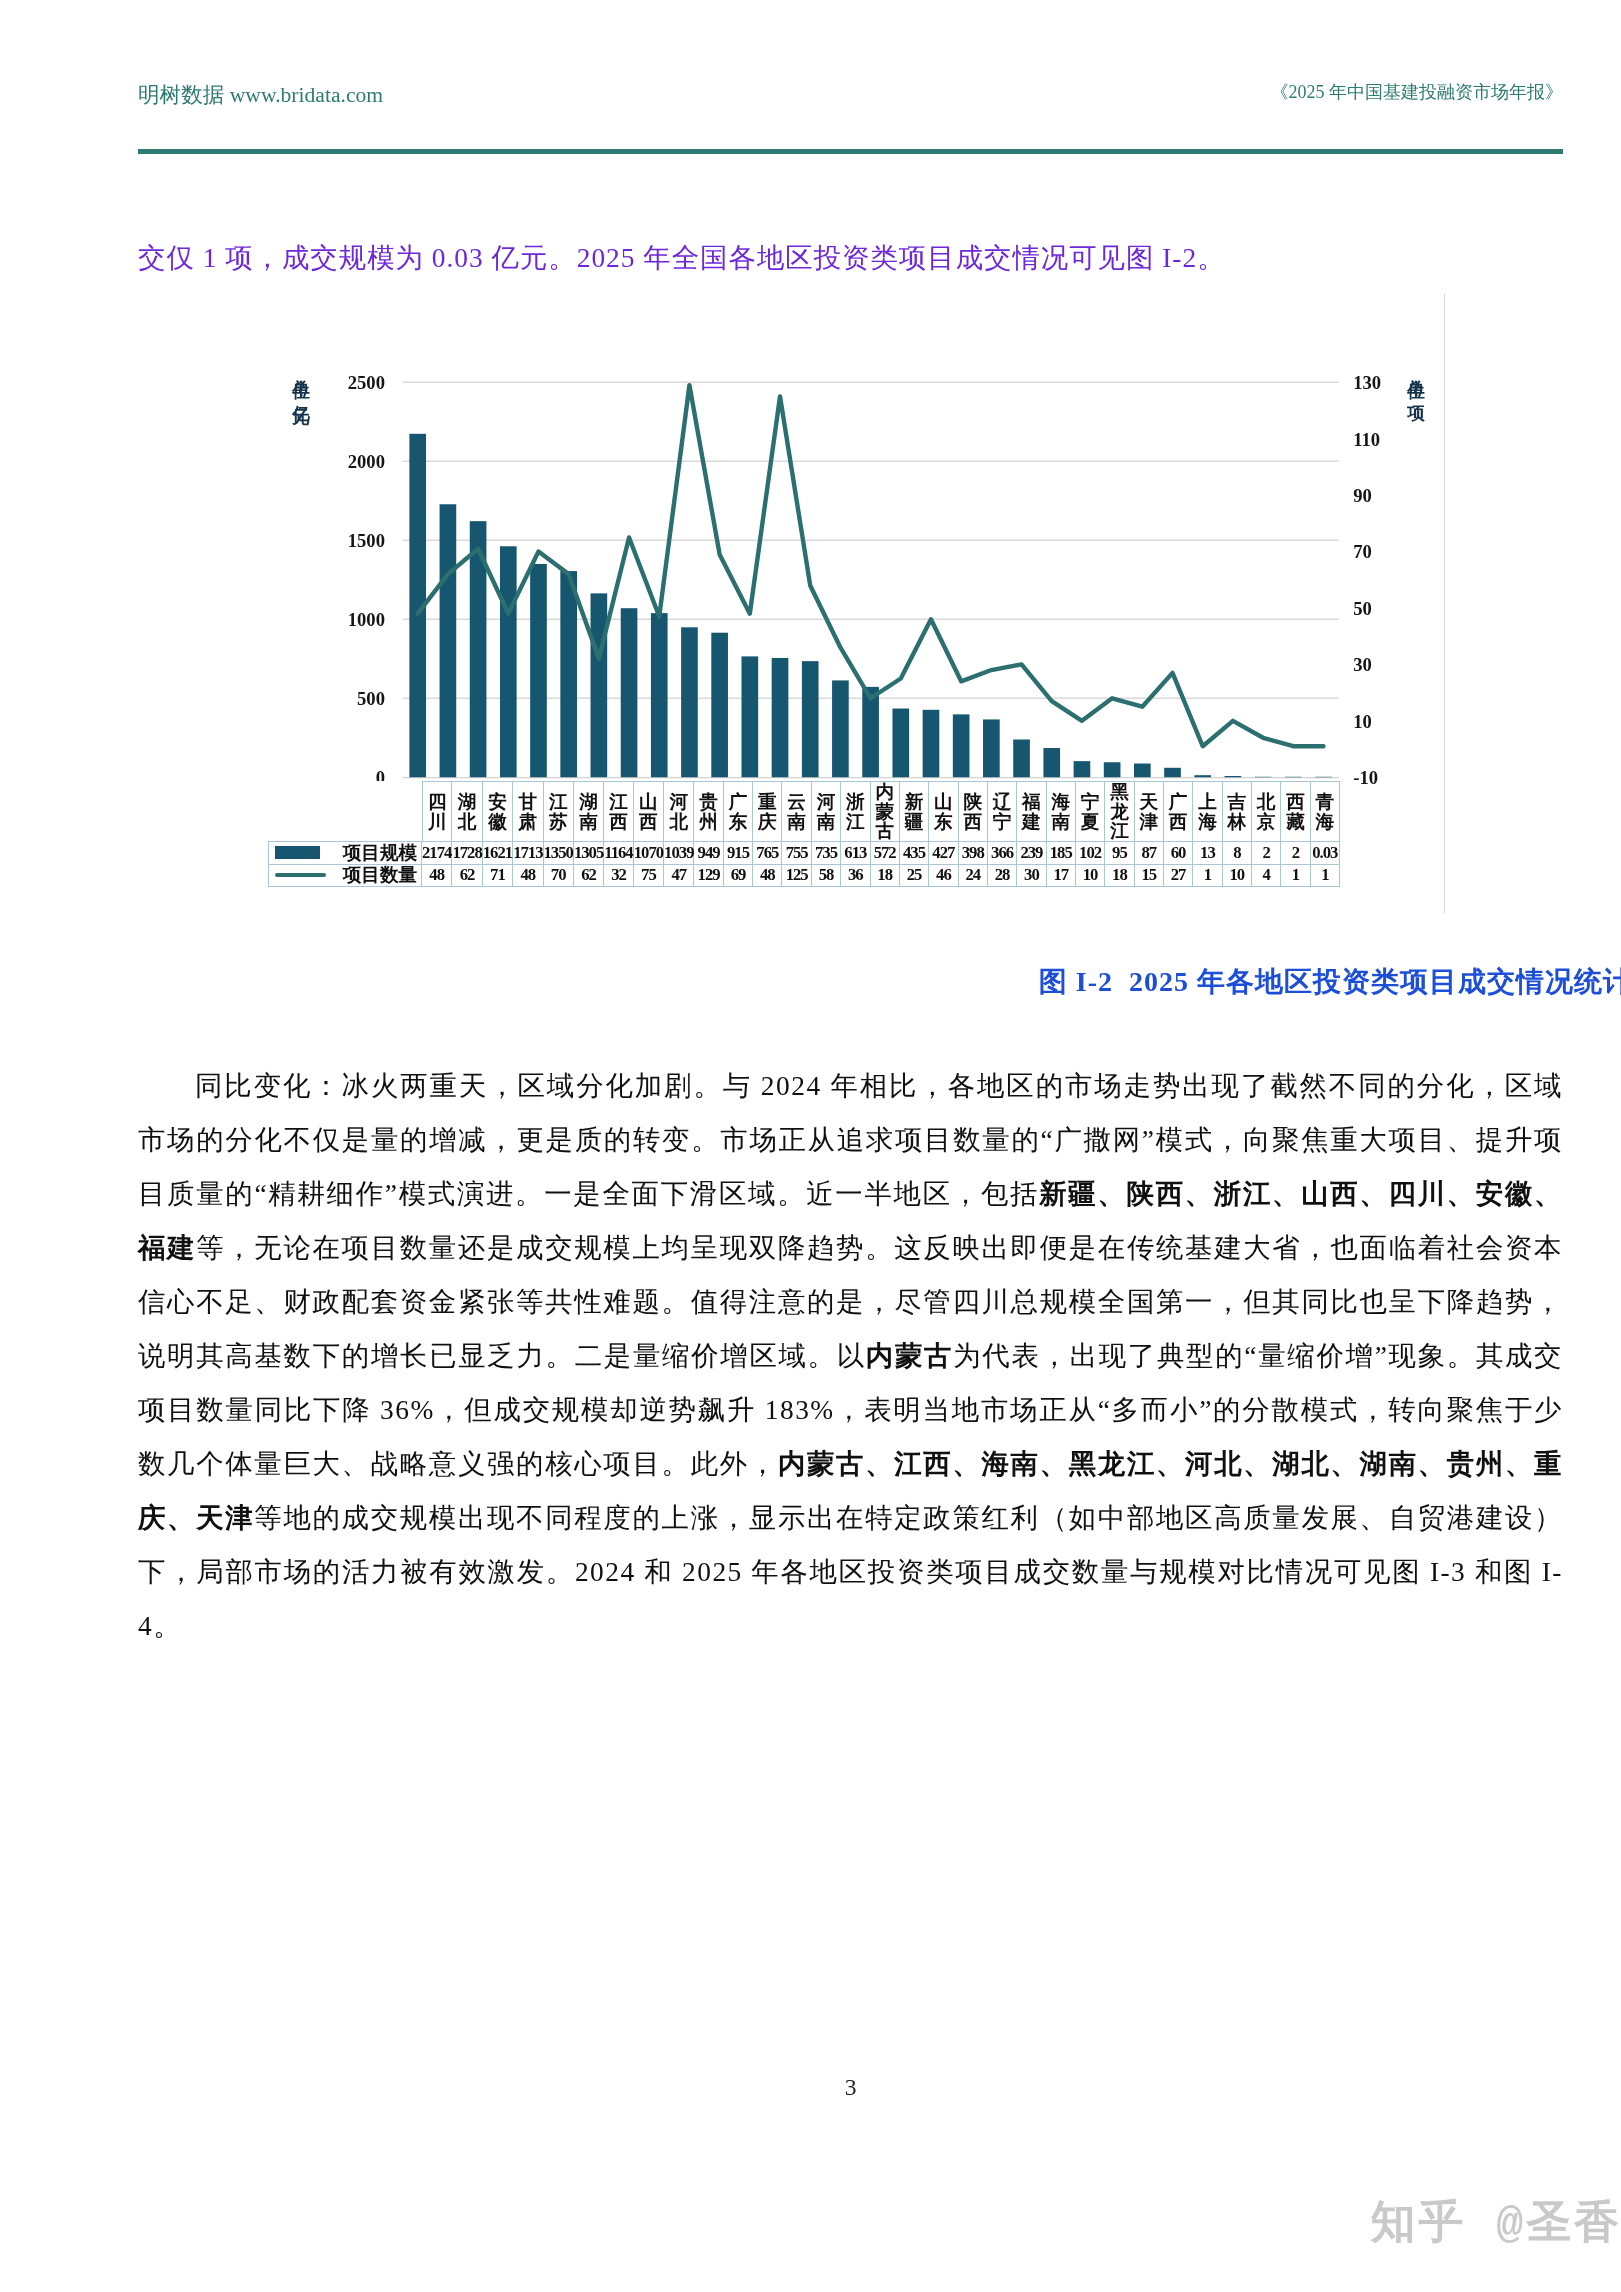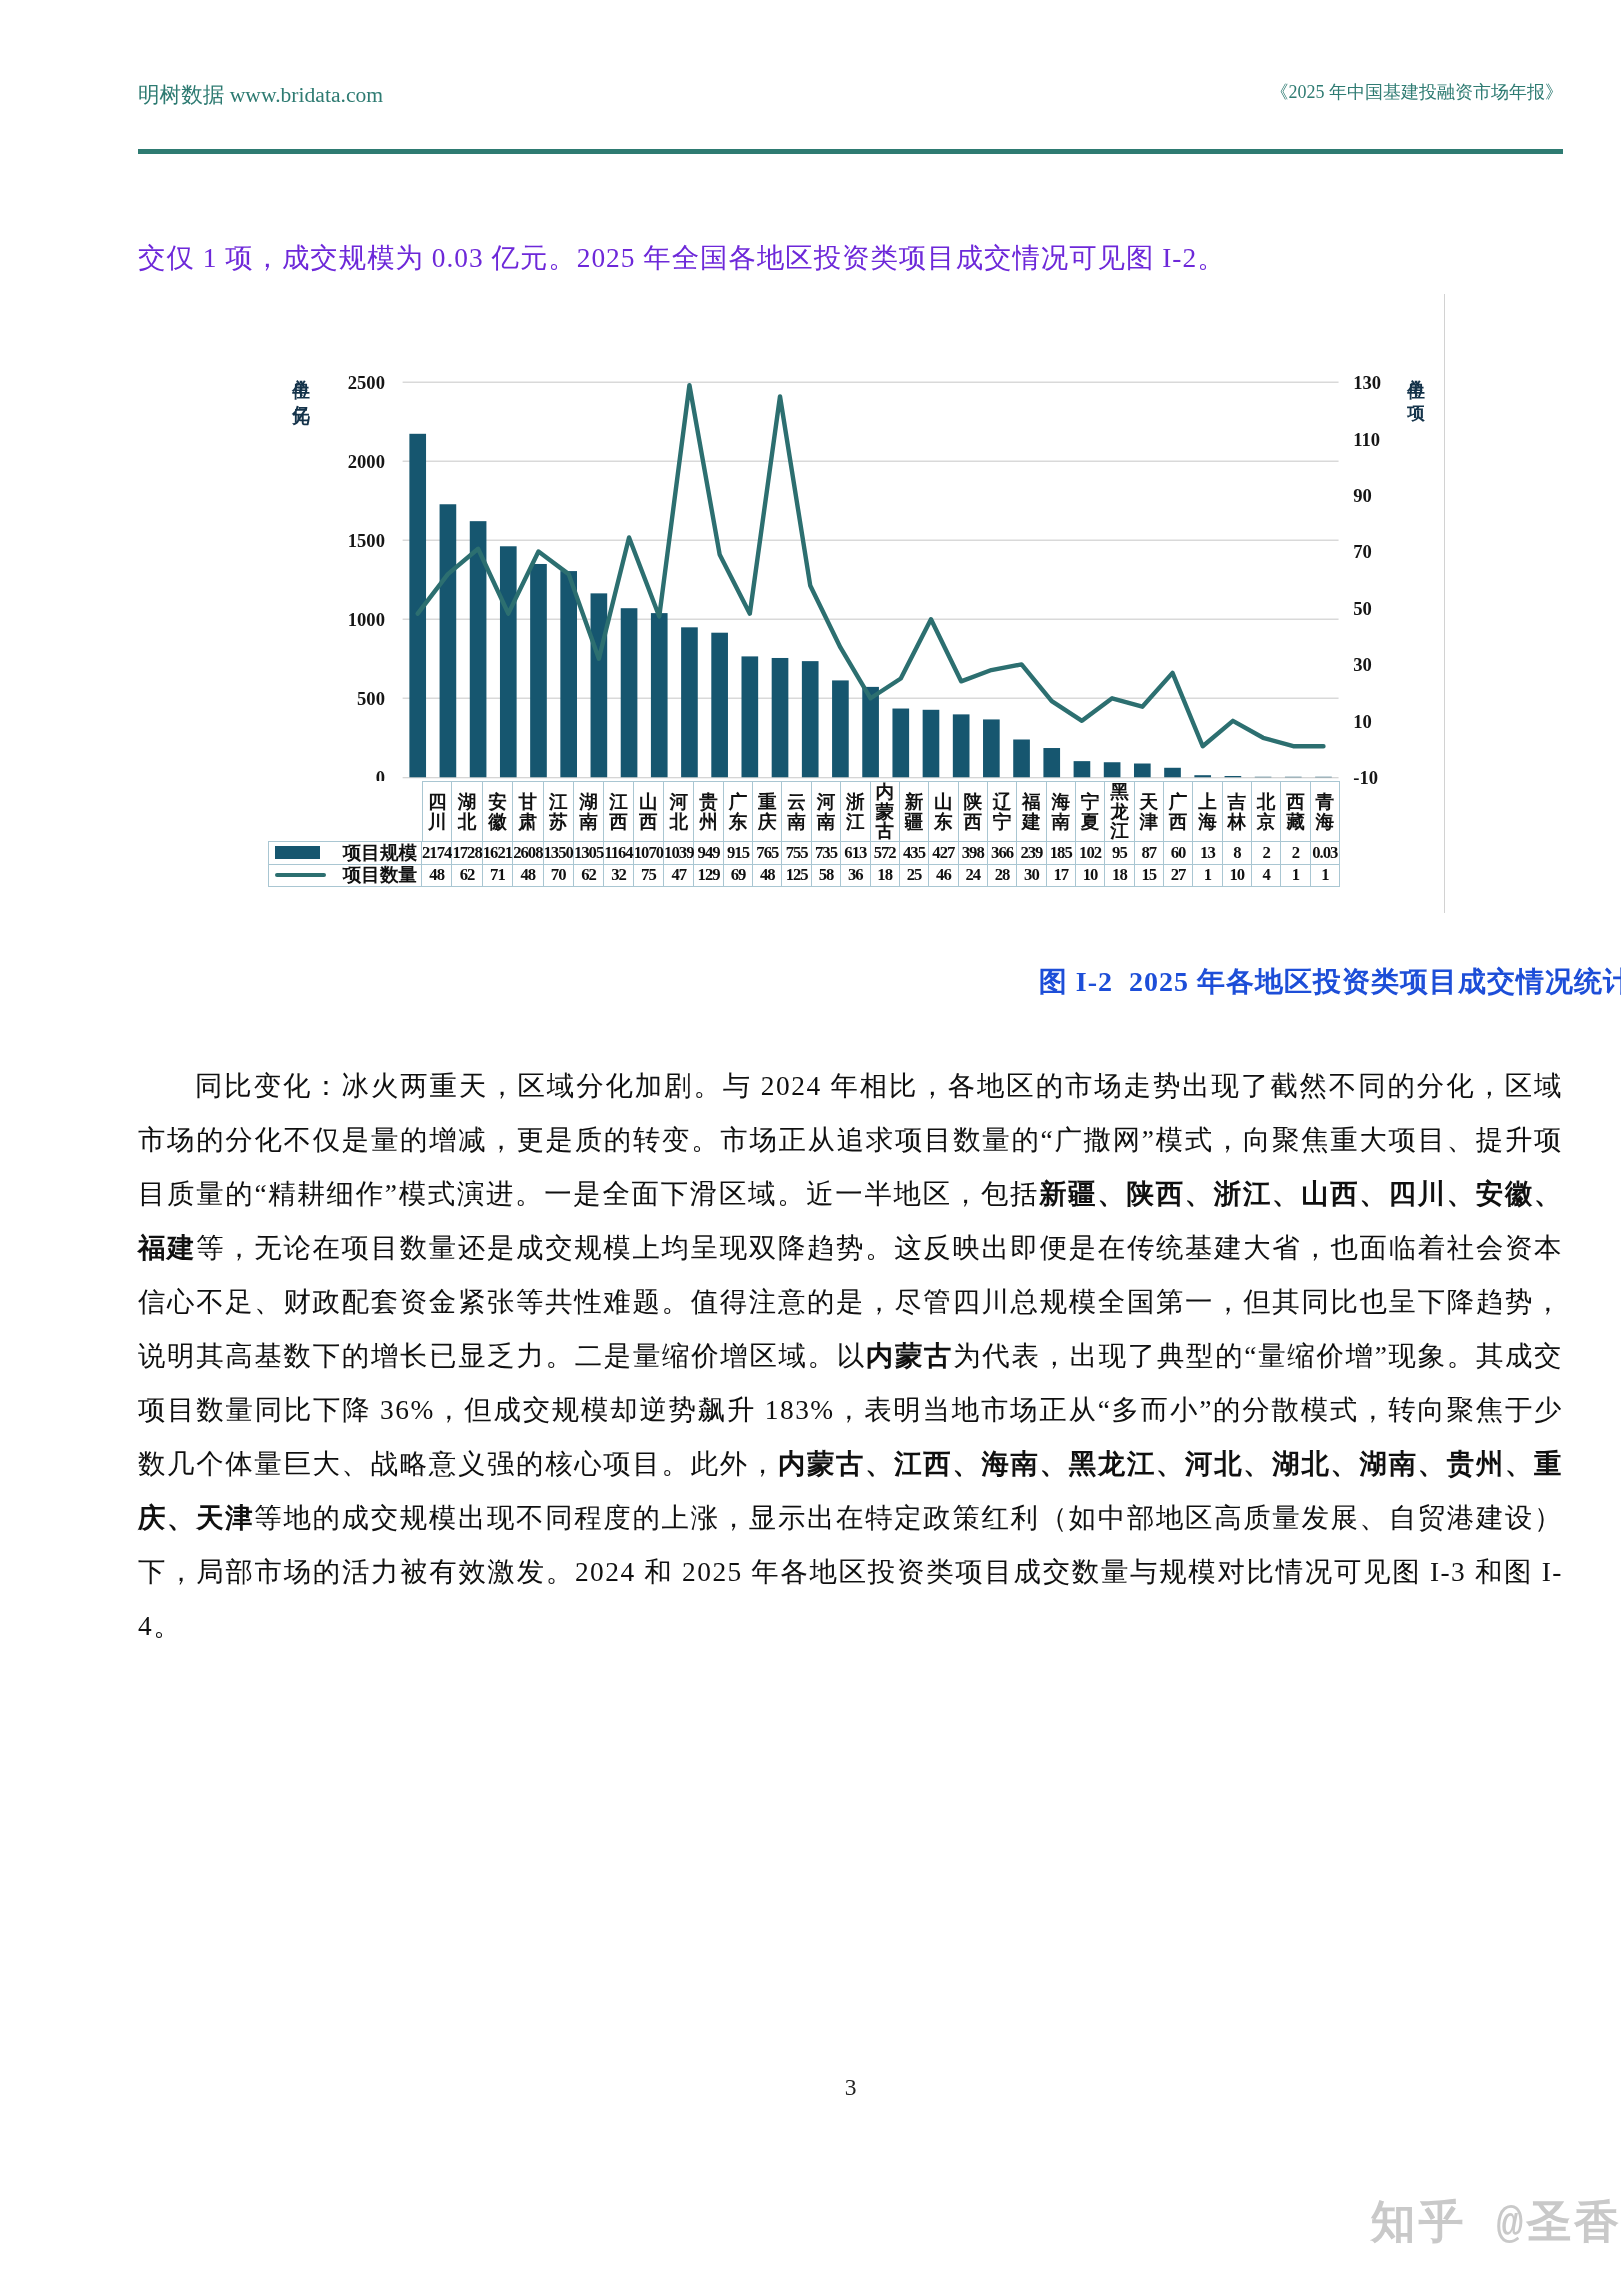--- a/index.html
+++ b/index.html
@@ -183,21 +183,21 @@
 藏</div>
       <div class="cell name-cell topb">青
 海</div>
       <div class="cell legend-cell leftb">
         <span class="swatch-bar"></span>
         <span class="legend-label">项目规模</span>
       </div>
       <div class="cell val-cell">2174</div>
       <div class="cell val-cell">1728</div>
       <div class="cell val-cell">1621</div>
-      <div class="cell val-cell">2608</div>
+      <div class="cell val-cell">1713</div>
       <div class="cell val-cell">1350</div>
       <div class="cell val-cell">1305</div>
       <div class="cell val-cell">1164</div>
       <div class="cell val-cell">1070</div>
       <div class="cell val-cell">1039</div>
       <div class="cell val-cell">949</div>
       <div class="cell val-cell">915</div>
       <div class="cell val-cell">765</div>
       <div class="cell val-cell">755</div>
       <div class="cell val-cell">735</div>

